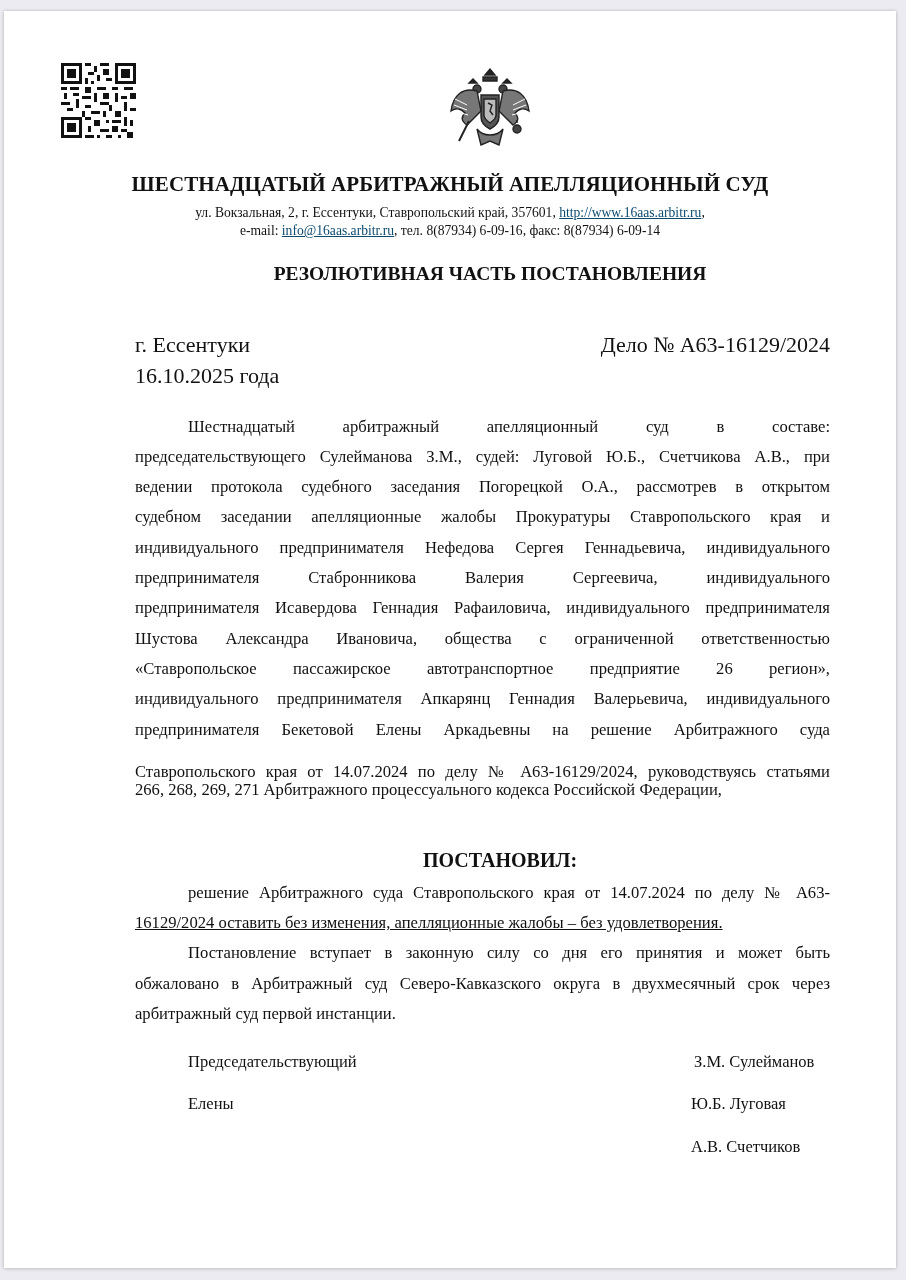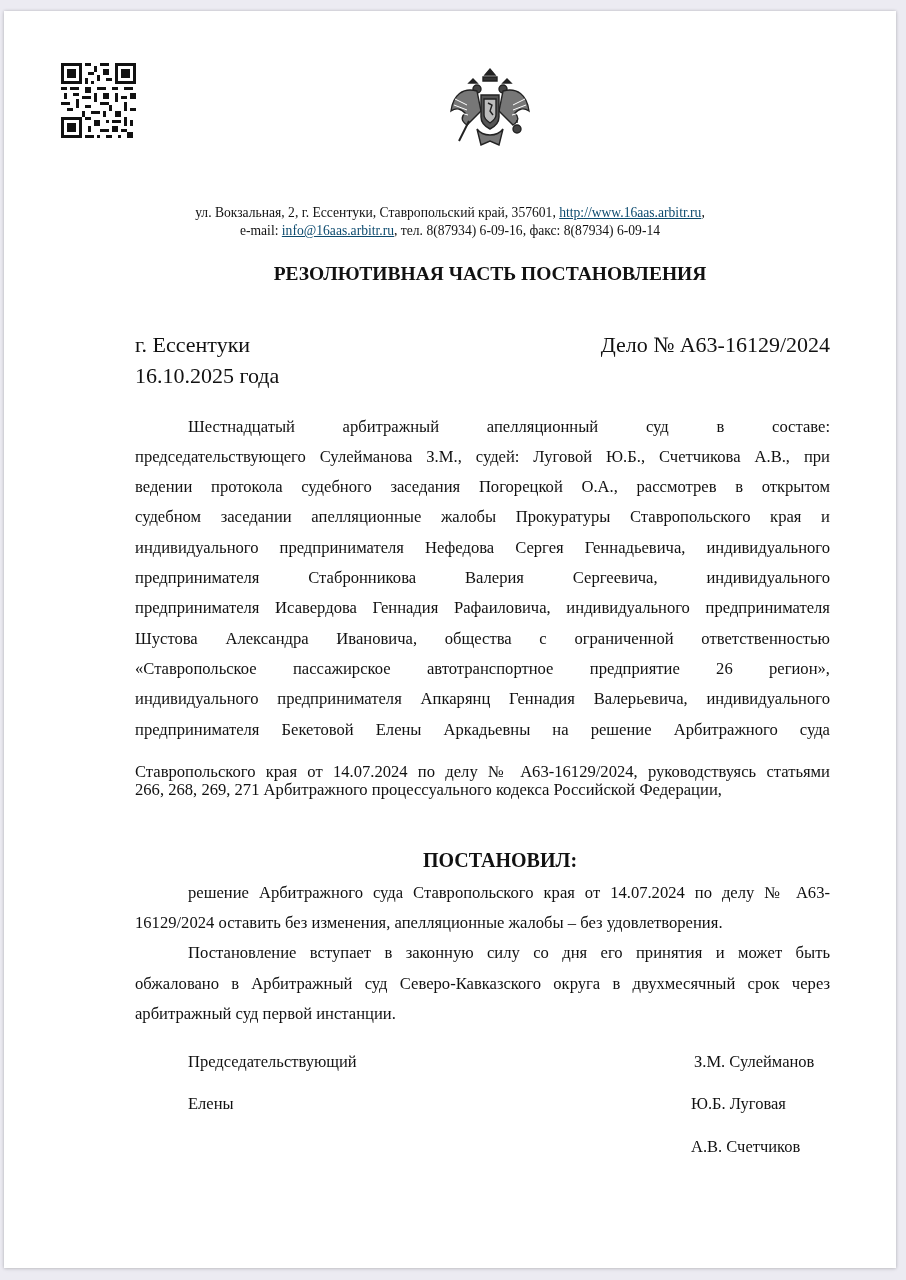--- a/index.html
+++ b/index.html
@@ -197,20 +197,21 @@
       <path d="M41 38 l4 2 l-2 6 l3 4" stroke="#222"></path>
 
       <path d="M30 64 C36 72 50 72 56 64 L52 80 L43 76 L34 80 Z" fill="#777"></path>
 
       <path d="M22 56 L12 76" stroke="#222" stroke-width="2"></path>
       <circle cx="70" cy="64" r="4" fill="#444"></circle>
       <path d="M70 58 v-3" stroke="#222"></path>
     </g>
   </svg>
 
+  <div class="court-name">ШЕСТНАДЦАТЫЙ АРБИТРАЖНЫЙ АПЕЛЛЯЦИОННЫЙ СУД</div>
 
   <div class="addr" style="top: 194px;">
     <span>ул. Вокзальная, 2, г. Ессентуки, Ставропольский край, 357601, </span><a>http://www.16aas.arbitr.ru</a><span>,</span>
   </div>
   <div class="addr" style="top: 212px;">
     <span>e-mail: </span><a>info@16aas.arbitr.ru</a><span>, тел. 8(87934) 6-09-16, факс: 8(87934) 6-09-14</span>
   </div>
 
   <div class="doc-title">РЕЗОЛЮТИВНАЯ ЧАСТЬ ПОСТАНОВЛЕНИЯ</div>
 
@@ -231,21 +232,21 @@
     <div class="body-line" style="top: 677px;">индивидуального предпринимателя Апкарянц Геннадия Валерьевича, индивидуального</div>
     <div class="body-line" style="top: 708px;">предпринимателя Бекетовой Елены Аркадьевны на решение Арбитражного суда</div>
     <div class="body-line" style="top: 714px; margin-top: 36px;">Ставропольского края от 14.07.2024 по делу № А63-16129/2024, руководствуясь статьями</div>
     <div class="body-line last" style="top: 768px;">266, 268, 269, 271 Арбитражного процессуального кодекса Российской Федерации,</div>
   </div>
 
   <div class="decree">ПОСТАНОВИЛ:</div>
 
   <div>
     <div class="body-line indent" style="top: 871px;">решение Арбитражного суда Ставропольского края от 14.07.2024 по делу № А63-</div>
-    <div class="body-line last" style="top: 901px;">16129/2024 оставить без изменения, апелляционные жалобы – без удовлетворения.</div>
+    <div class="body-line last" style="top: 901px; text-decoration: underline;">16129/2024 оставить без изменения, апелляционные жалобы – без удовлетворения.</div>
   </div>
 
   <div>
     <div class="body-line indent" style="top: 931px;">Постановление вступает в законную силу со дня его принятия и может быть</div>
     <div class="body-line" style="top: 962px;">обжаловано в Арбитражный суд Северо-Кавказского округа в двухмесячный срок через</div>
     <div class="body-line last" style="top: 992px;">арбитражный суд первой инстанции.</div>
   </div>
 
   <div class="sig" style="left: 184px; top: 1041px;">Председательствующий</div>
   <div class="sig" style="left: 690px; top: 1041px;">З.М. Сулейманов</div>

